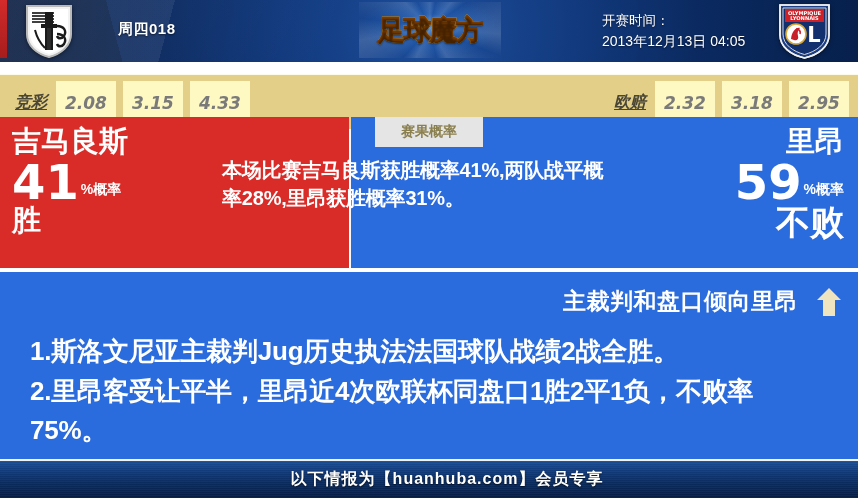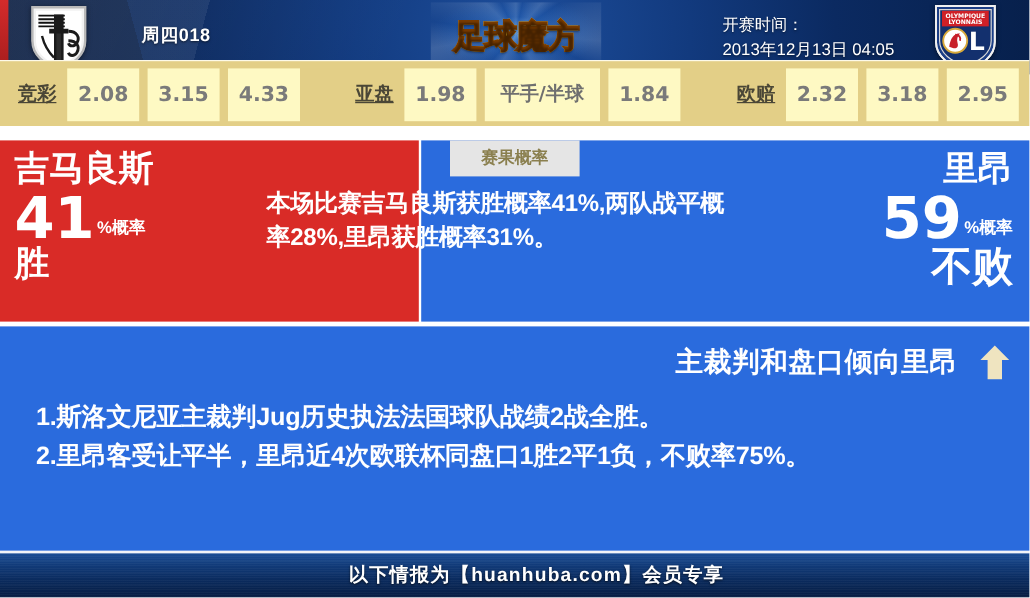--- a/index.html
+++ b/index.html
@@ -72,23 +72,24 @@
   }
   .kick-label { left:602px; top:12px; }
   .kick-time  { left:602px; top:33px; font-size:14px; }
   .crest-ol {
     position:absolute; left:777px; top:3px; width:55px; height:56px;
     filter:drop-shadow(0 1px 2px rgba(0,0,0,.5));
   }
 
   
   .odds {
-    position:absolute; left:0; top:50px; width:858px; height:55px;
+    position:absolute; left:0; top:74px; width:858px; height:55px;
     background:#e3cf87;
     border-top:1px solid #fdfae8;
+    font-style:italic;
   }
   .odds-group { position:absolute; top:0; height:55px; display:flex; align-items:center; }
   .odds-label {
     color:#4a4636; font-size:16px; font-weight:bold; margin-right:9px;
     text-decoration:underline; text-underline-offset:2px;
     font-family:"DejaVu Sans","Liberation Sans",sans-serif;
   }
   .odds-cell {
     background:#fef9c3; color:#7a7a7a; font-weight:bold; font-size:17px;
     height:44px; min-width:56px; padding:0 9px; margin-right:7px;
@@ -141,21 +142,21 @@
   .info-head {
     position:absolute; right:16px; top:14px;
     display:flex; align-items:center; gap:18px;
   }
   .info-head-text {
     color:#ffffff; font-size:23px; font-weight:bold; letter-spacing:.5px;
   }
   .arrow-up { display:block; }
   .info-lines {
     position:absolute; left:30px; top:60px; right:34px;
-    color:#ffffff; font-size:21px; font-weight:bold; line-height:1.48;
+    color:#ffffff; font-size:26px; font-weight:bold; line-height:1.48;
     letter-spacing:-0.2px;
   }
   .info-lines p { margin:0 0 2px 0; }
 
   
   .footer {
     position:absolute; left:0; top:459px; width:858px; height:39px;
     background:linear-gradient(180deg,#1b4e96 0%,#113a78 28%,#0a2a5c 62%,#061c42 100%);
     border-top:2px solid #f2f4f8;
     display:flex; align-items:center; justify-content:center;
@@ -224,26 +225,20 @@
 
   <div class="odds">
 
     <div class="odds-group g1">
       <span class="odds-label">竞彩</span>
       <span class="odds-cell">2.08</span>
       <span class="odds-cell">3.15</span>
       <span class="odds-cell">4.33</span>
     </div>
 
-    <div class="odds-group g2">
-      <span class="odds-label">亚盘</span>
-      <span class="odds-cell">1.98</span>
-      <span class="odds-cell wide">平手/半球</span>
-      <span class="odds-cell">1.84</span>
-    </div>
 
     <div class="odds-group g3">
       <span class="odds-label">欧赔</span>
       <span class="odds-cell">2.32</span>
       <span class="odds-cell">3.18</span>
       <span class="odds-cell">2.95</span>
     </div>
   </div>
 
   <div class="prob">

